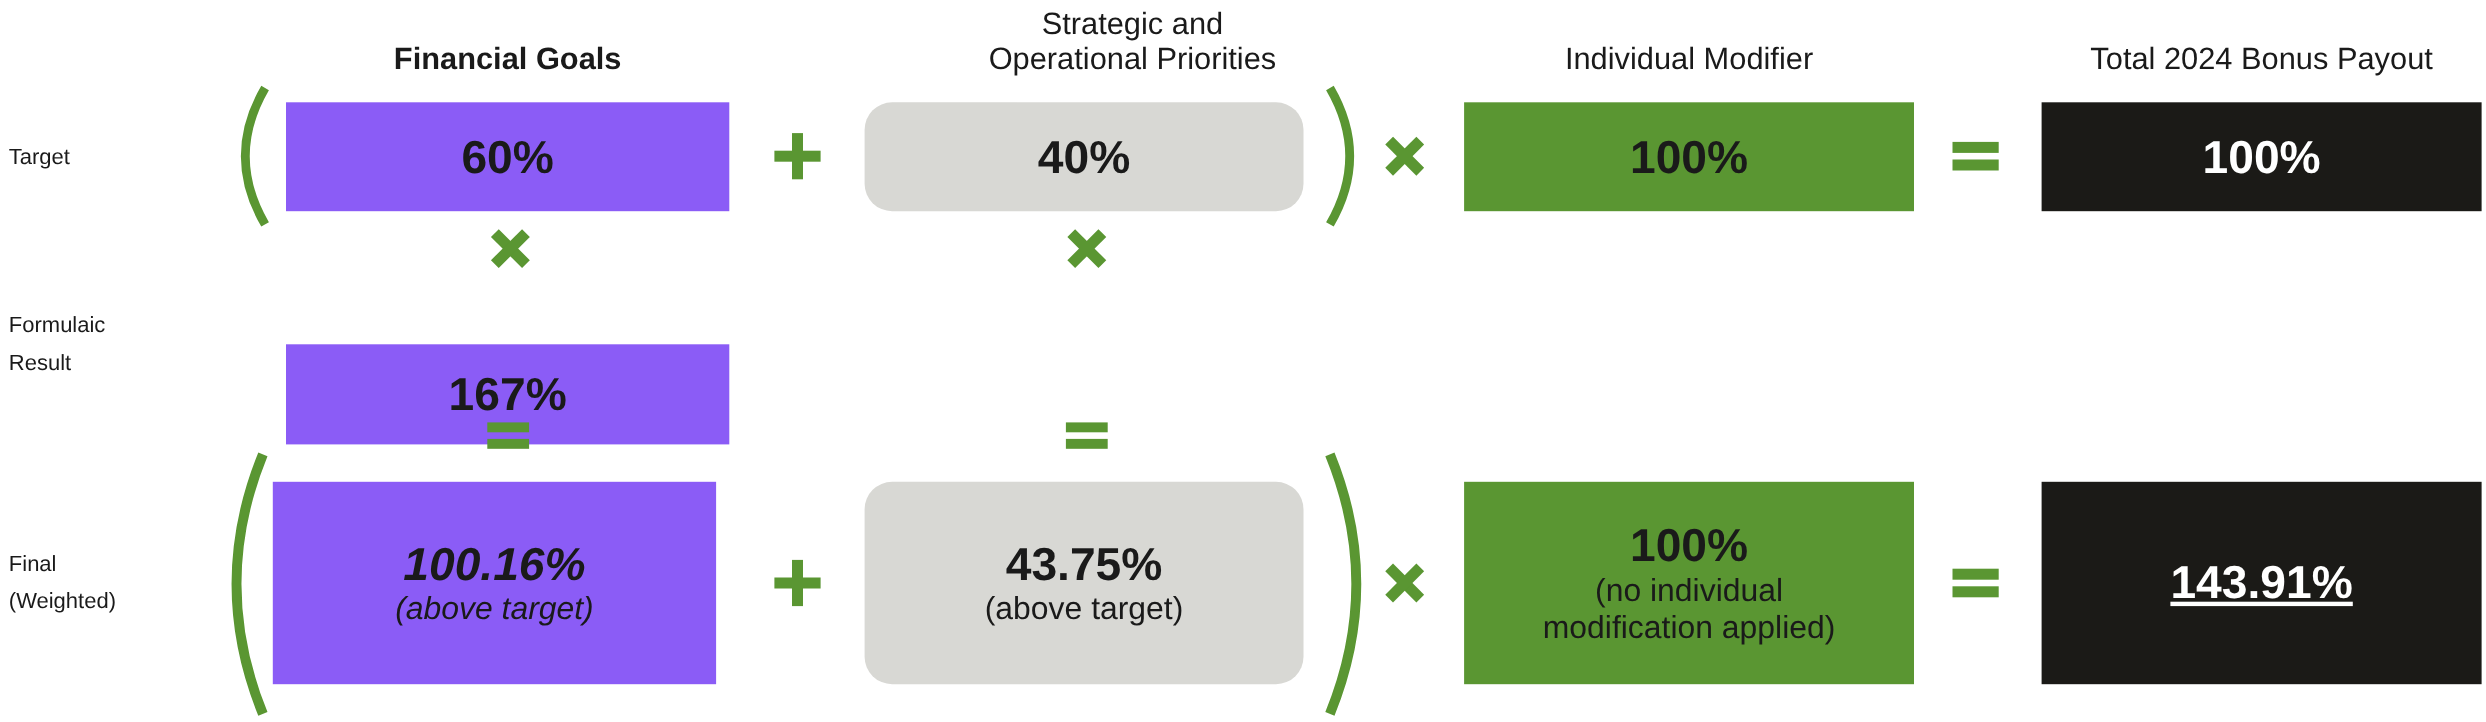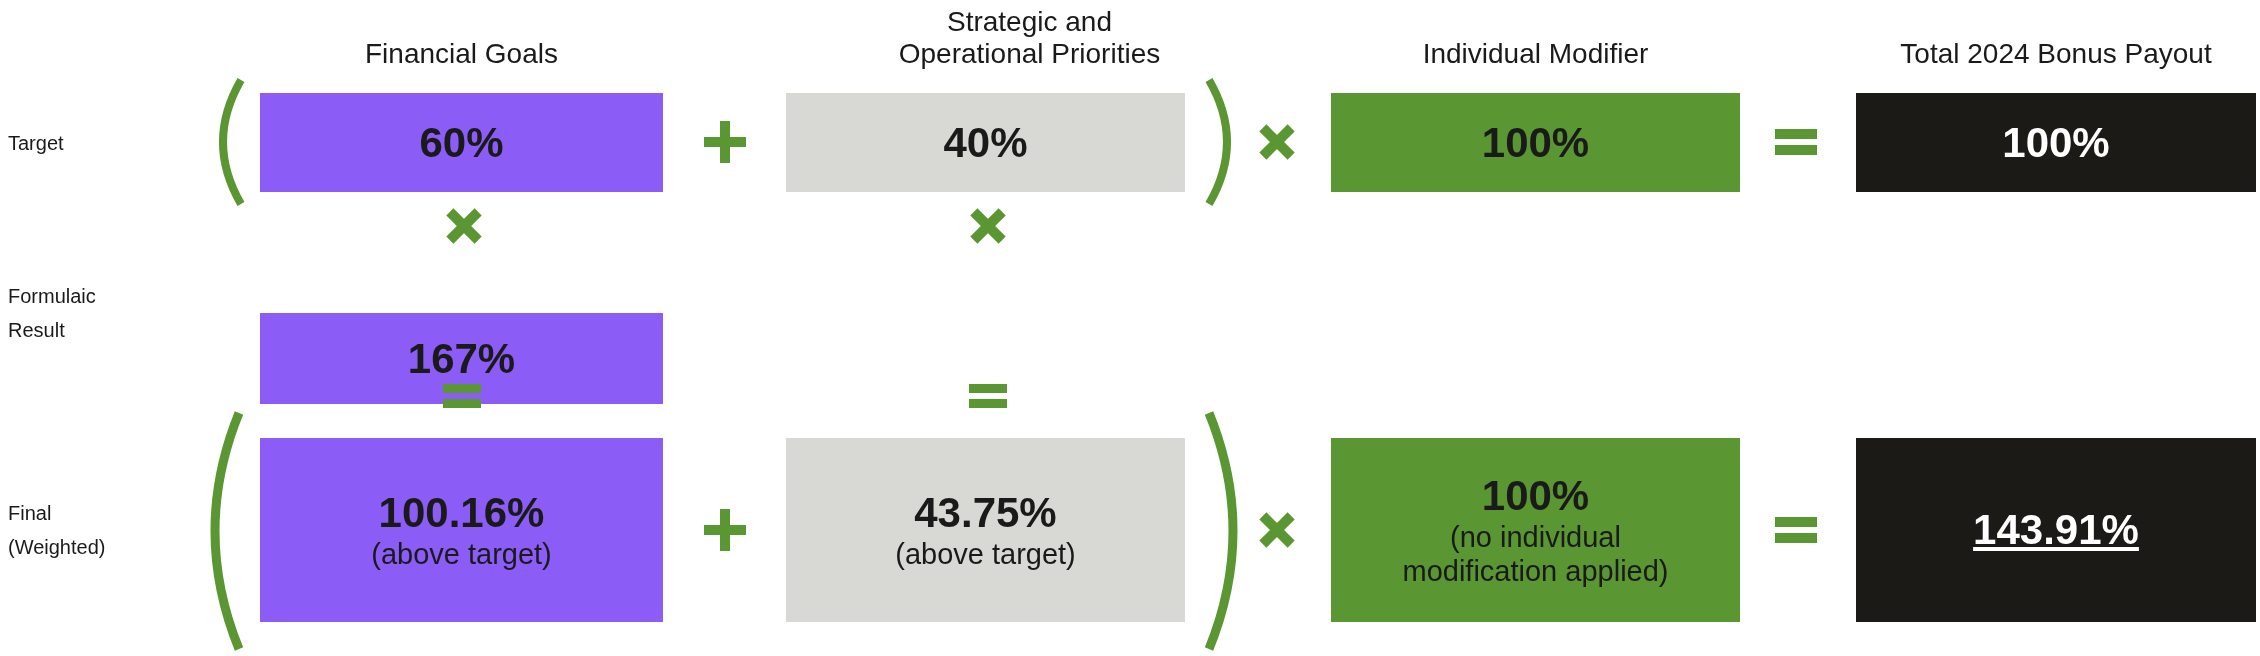--- a/index.html
+++ b/index.html
@@ -17,35 +17,35 @@
     position:absolute;left:8px;width:240px;
     display:flex;flex-direction:column;justify-content:center;
     font-size:20px;font-weight:500;line-height:34px;white-space:pre-line;
     text-align:left;color:#1a1a1a;
   }
   .box{
     position:absolute;display:flex;flex-direction:column;align-items:center;justify-content:center;
     text-align:center;
   }
   .box.light{background:#8b5cf6;}
-  .box.mid{background:#d8d8d4;}
+  .box.mid{background:#d8d8d4;border-radius:25px;}
   .box.green{background:#5a9632;}
   .box.dark{background:#1b1a17;color:#ffffff;}
   .value{font-size:42px;font-weight:700;line-height:48px;}
   .note{font-size:29px;font-weight:400;line-height:34px;white-space:pre-line;}
   .op{position:absolute;color:#5a9632;}
   .op svg,.paren svg{display:block;overflow:visible;}
   .paren{position:absolute;color:#5a9632;}
 </style>
 </head>
 <body>
 
 <div class="canvas">
 
-  <div class="col-header" style="left:260px;width:403px;">Financial Goals</div>
+  <div class="col-header" style="left:260px;width:403px;font-weight:bold;">Financial Goals</div>
   <div class="col-header" style="left:830px;width:399px;">Strategic and
 Operational Priorities</div>
   <div class="col-header" style="left:1331px;width:409px;">Individual Modifier</div>
   <div class="col-header" style="left:1856px;width:400px;">Total 2024 Bonus Payout</div>
 
   <div class="row-label" style="top:93px;height:99px;">Target</div>
   <div class="row-label" style="top:267px;height:91px;">Formulaic
 Result</div>
   <div class="row-label" style="top:438px;height:184px;">Final
 (Weighted)</div>
@@ -125,21 +125,21 @@
         <rect x="1" y="1" width="38" height="9"></rect>
         <rect x="1" y="16" width="38" height="9"></rect>
       </svg>
   </div>
 
   <div class="paren" style="left:207px;top:408px;">
     <svg width="38" height="246" viewBox="0 0 38 246">
         <path d="M32 5 Q-16 123 32 241" fill="none" stroke="currentColor" stroke-width="9"></path>
       </svg>
   </div>
-  <div class="box light" style="left:260px;width:403px;top:438px;height:184px;">
+  <div class="box light" style="left:248px;width:403px;top:438px;height:184px;font-style:italic;">
     <span class="value">100.16%</span>
     <span class="note">(above target)</span>
   </div>
   <div class="op" style="left:701px;top:506px;">
     <svg width="48" height="48" viewBox="0 0 48 48" fill="currentColor">
         <rect x="3" y="19" width="42" height="10"></rect>
         <rect x="19" y="3" width="10" height="42"></rect>
       </svg>
   </div>
   <div class="box mid" style="left:786px;width:399px;top:438px;height:184px;">

